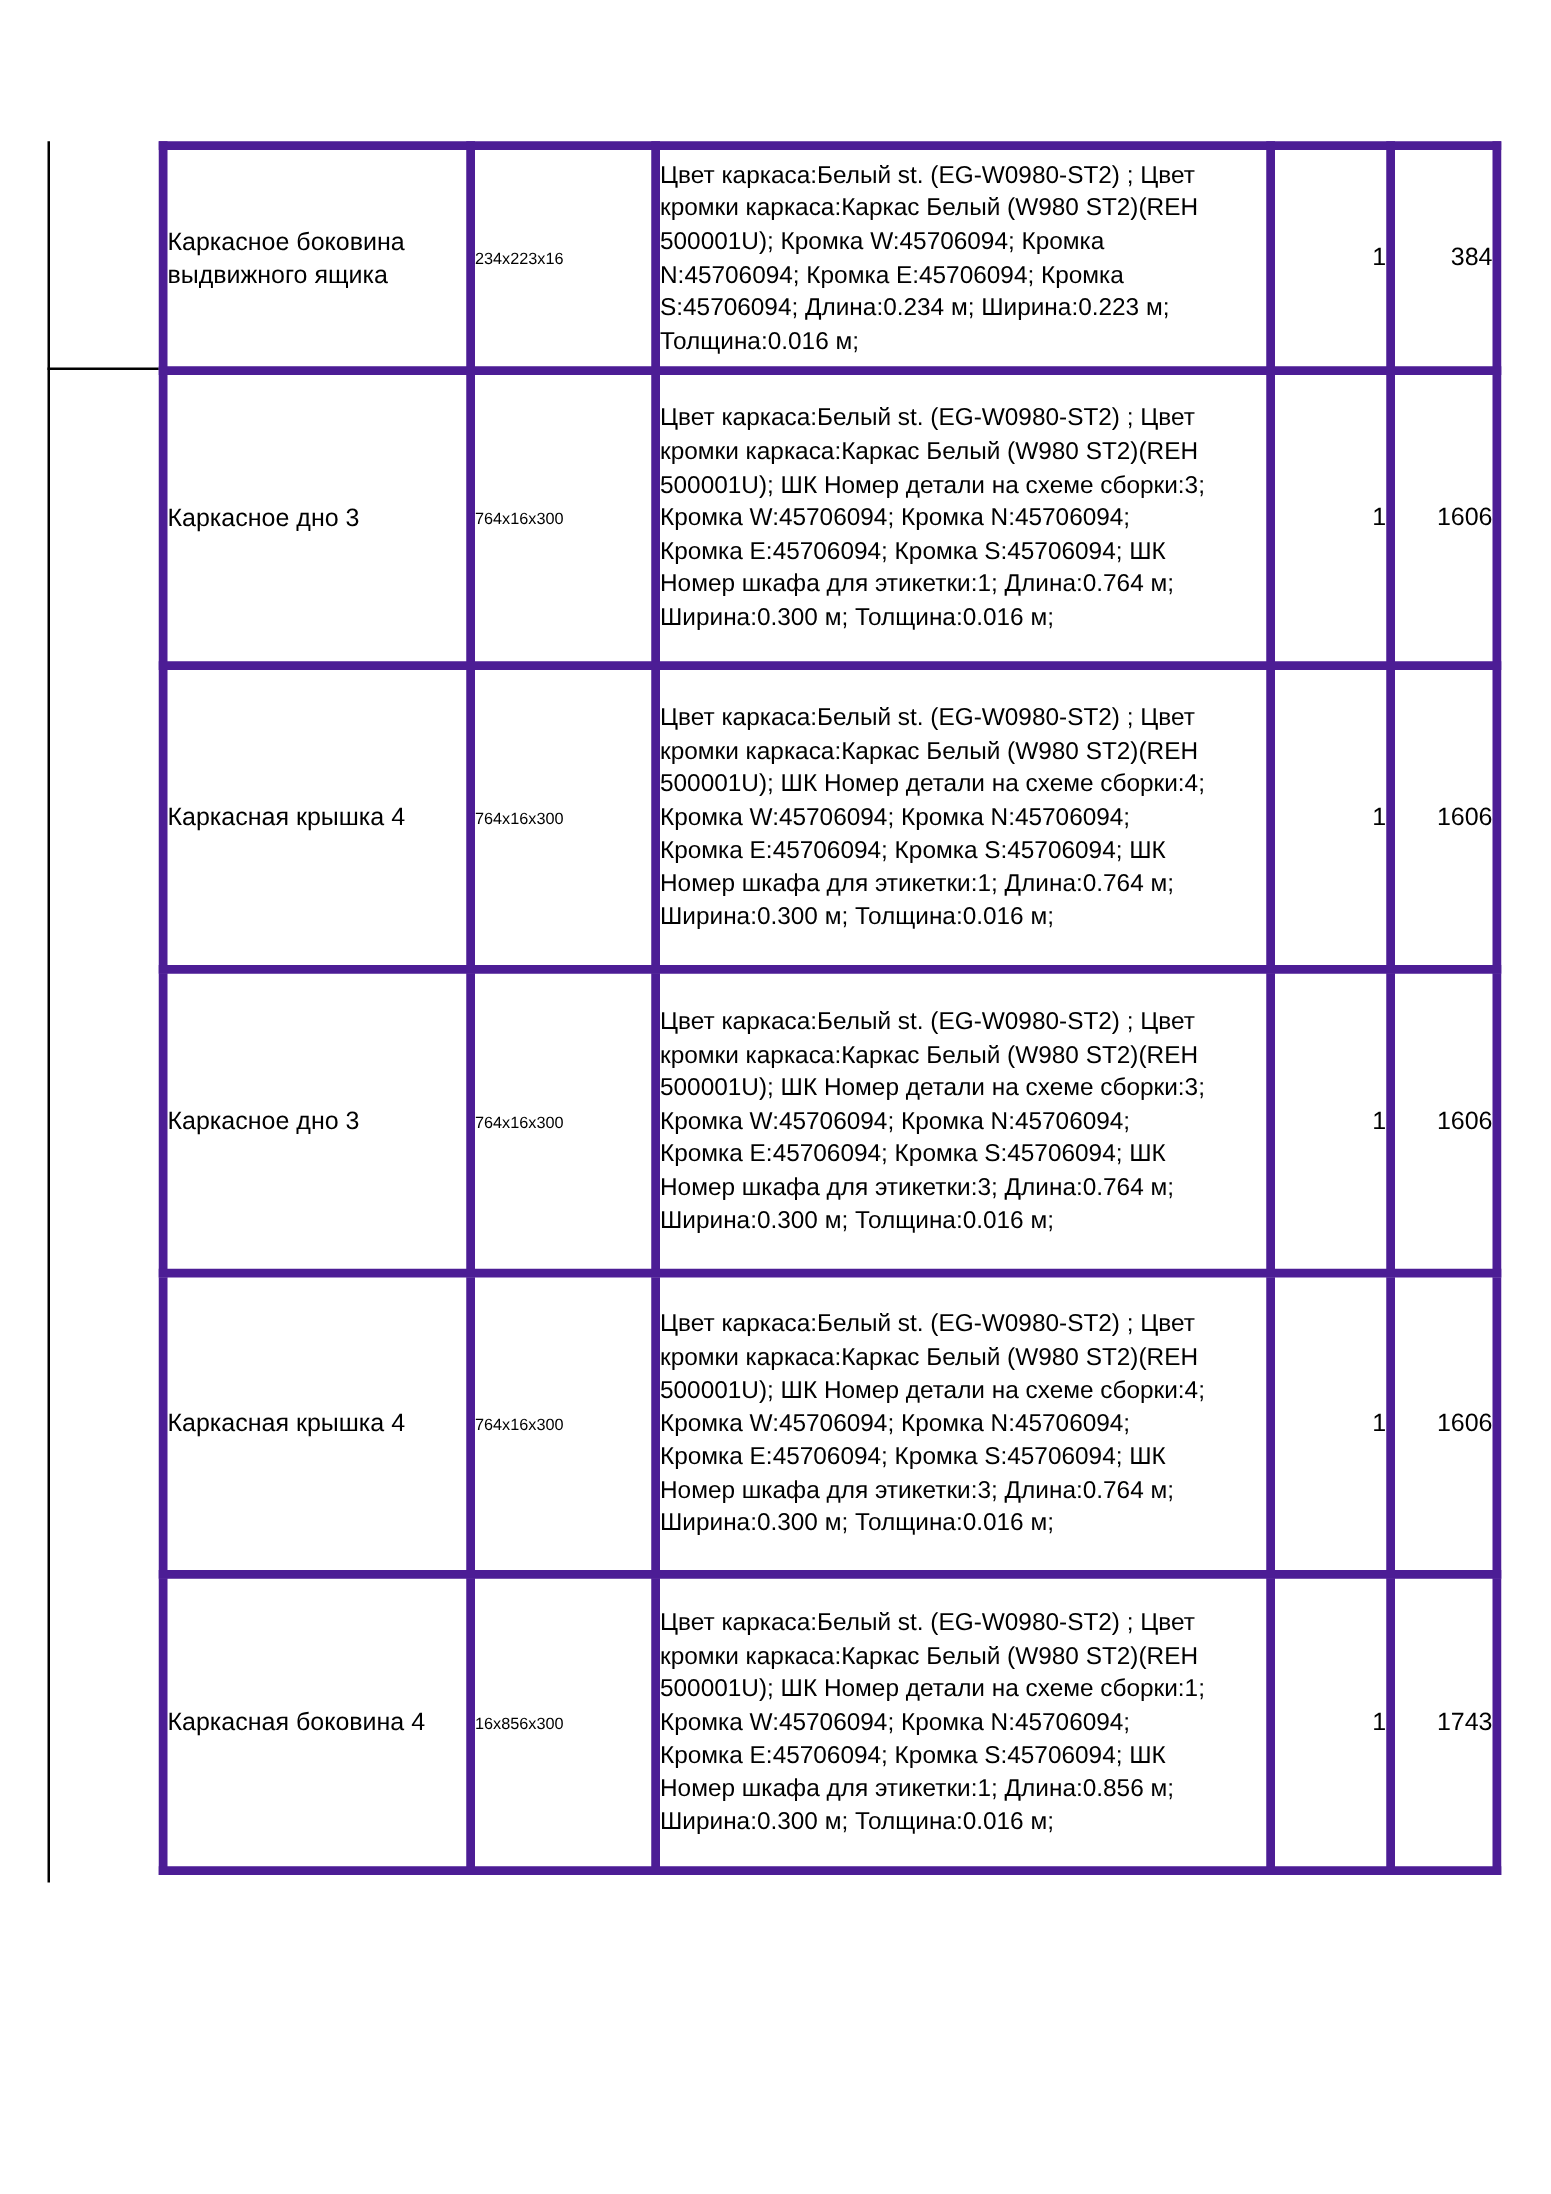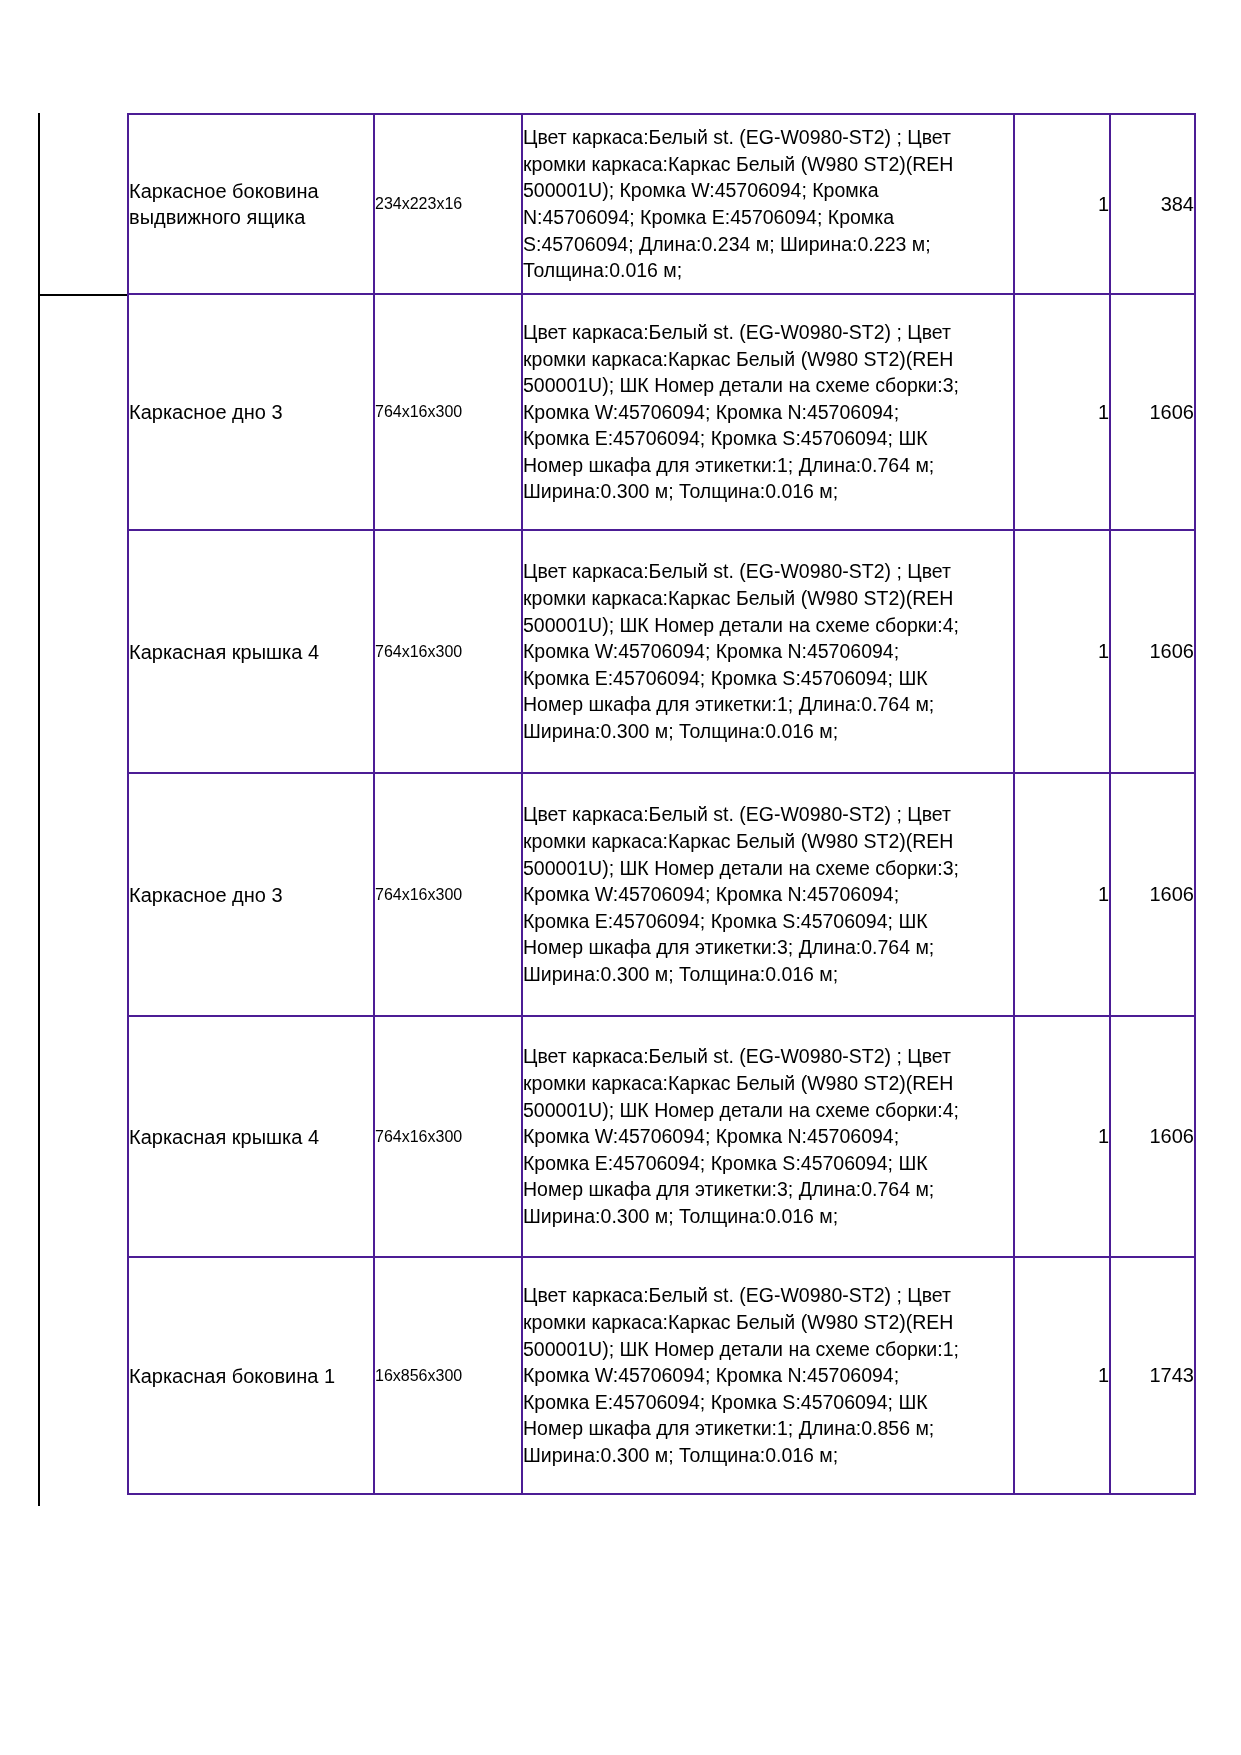--- a/index.html
+++ b/index.html
@@ -35,21 +35,21 @@
   }
   table.parts-table {
     position: absolute;
     left: 127px;
     top: 113px;
     width: 1067px;
     border-collapse: collapse;
     table-layout: fixed;
   }
   table.parts-table td {
-    border: 2px solid #4c1d95;
+    border: 7px solid #4c1d95;
     vertical-align: middle;
     overflow: hidden;
     padding: 0;
   }
   col.c-name  { width: 246px; }
   col.c-dims  { width: 148px; }
   col.c-desc  { width: 492px; }
   col.c-qty   { width: 96px;  }
   col.c-price { width: 85px;  }
 
@@ -61,21 +61,21 @@
   tr.r6 { height: 237px; }
 
   td.name {
     font-size: 20px;
     line-height: 26px;
     padding-left: 5px;
     padding-right: 4px;
     white-space: pre-line;
   }
   td.dims {
-    font-size: 16px;
+    font-size: 13px;
     padding-left: 4px;
   }
   td.desc {
     font-size: 19.5px;
     line-height: 26.6px;
     padding: 4px 4px 4px 7px;
     white-space: pre-line;
   }
   td.qty, td.price {
     font-size: 20px;
@@ -159,21 +159,21 @@
 кромки каркаса:Каркас Белый (W980 ST2)(REH
 500001U); ШК Номер детали на схеме сборки:4;
 Кромка W:45706094; Кромка N:45706094;
 Кромка E:45706094; Кромка S:45706094; ШК
 Номер шкафа для этикетки:3; Длина:0.764 м;
 Ширина:0.300 м; Толщина:0.016 м;</td>
         <td class="qty">1</td>
         <td class="price">1606</td>
       </tr>
       <tr class="r6">
-        <td class="name">Каркасная боковина 1</td>
+        <td class="name">Каркасная боковина 4</td>
         <td class="dims">16x856x300</td>
         <td class="desc">Цвет каркаса:Белый st. (EG-W0980-ST2) ; Цвет
 кромки каркаса:Каркас Белый (W980 ST2)(REH
 500001U); ШК Номер детали на схеме сборки:1;
 Кромка W:45706094; Кромка N:45706094;
 Кромка E:45706094; Кромка S:45706094; ШК
 Номер шкафа для этикетки:1; Длина:0.856 м;
 Ширина:0.300 м; Толщина:0.016 м;</td>
         <td class="qty">1</td>
         <td class="price">1743</td>

